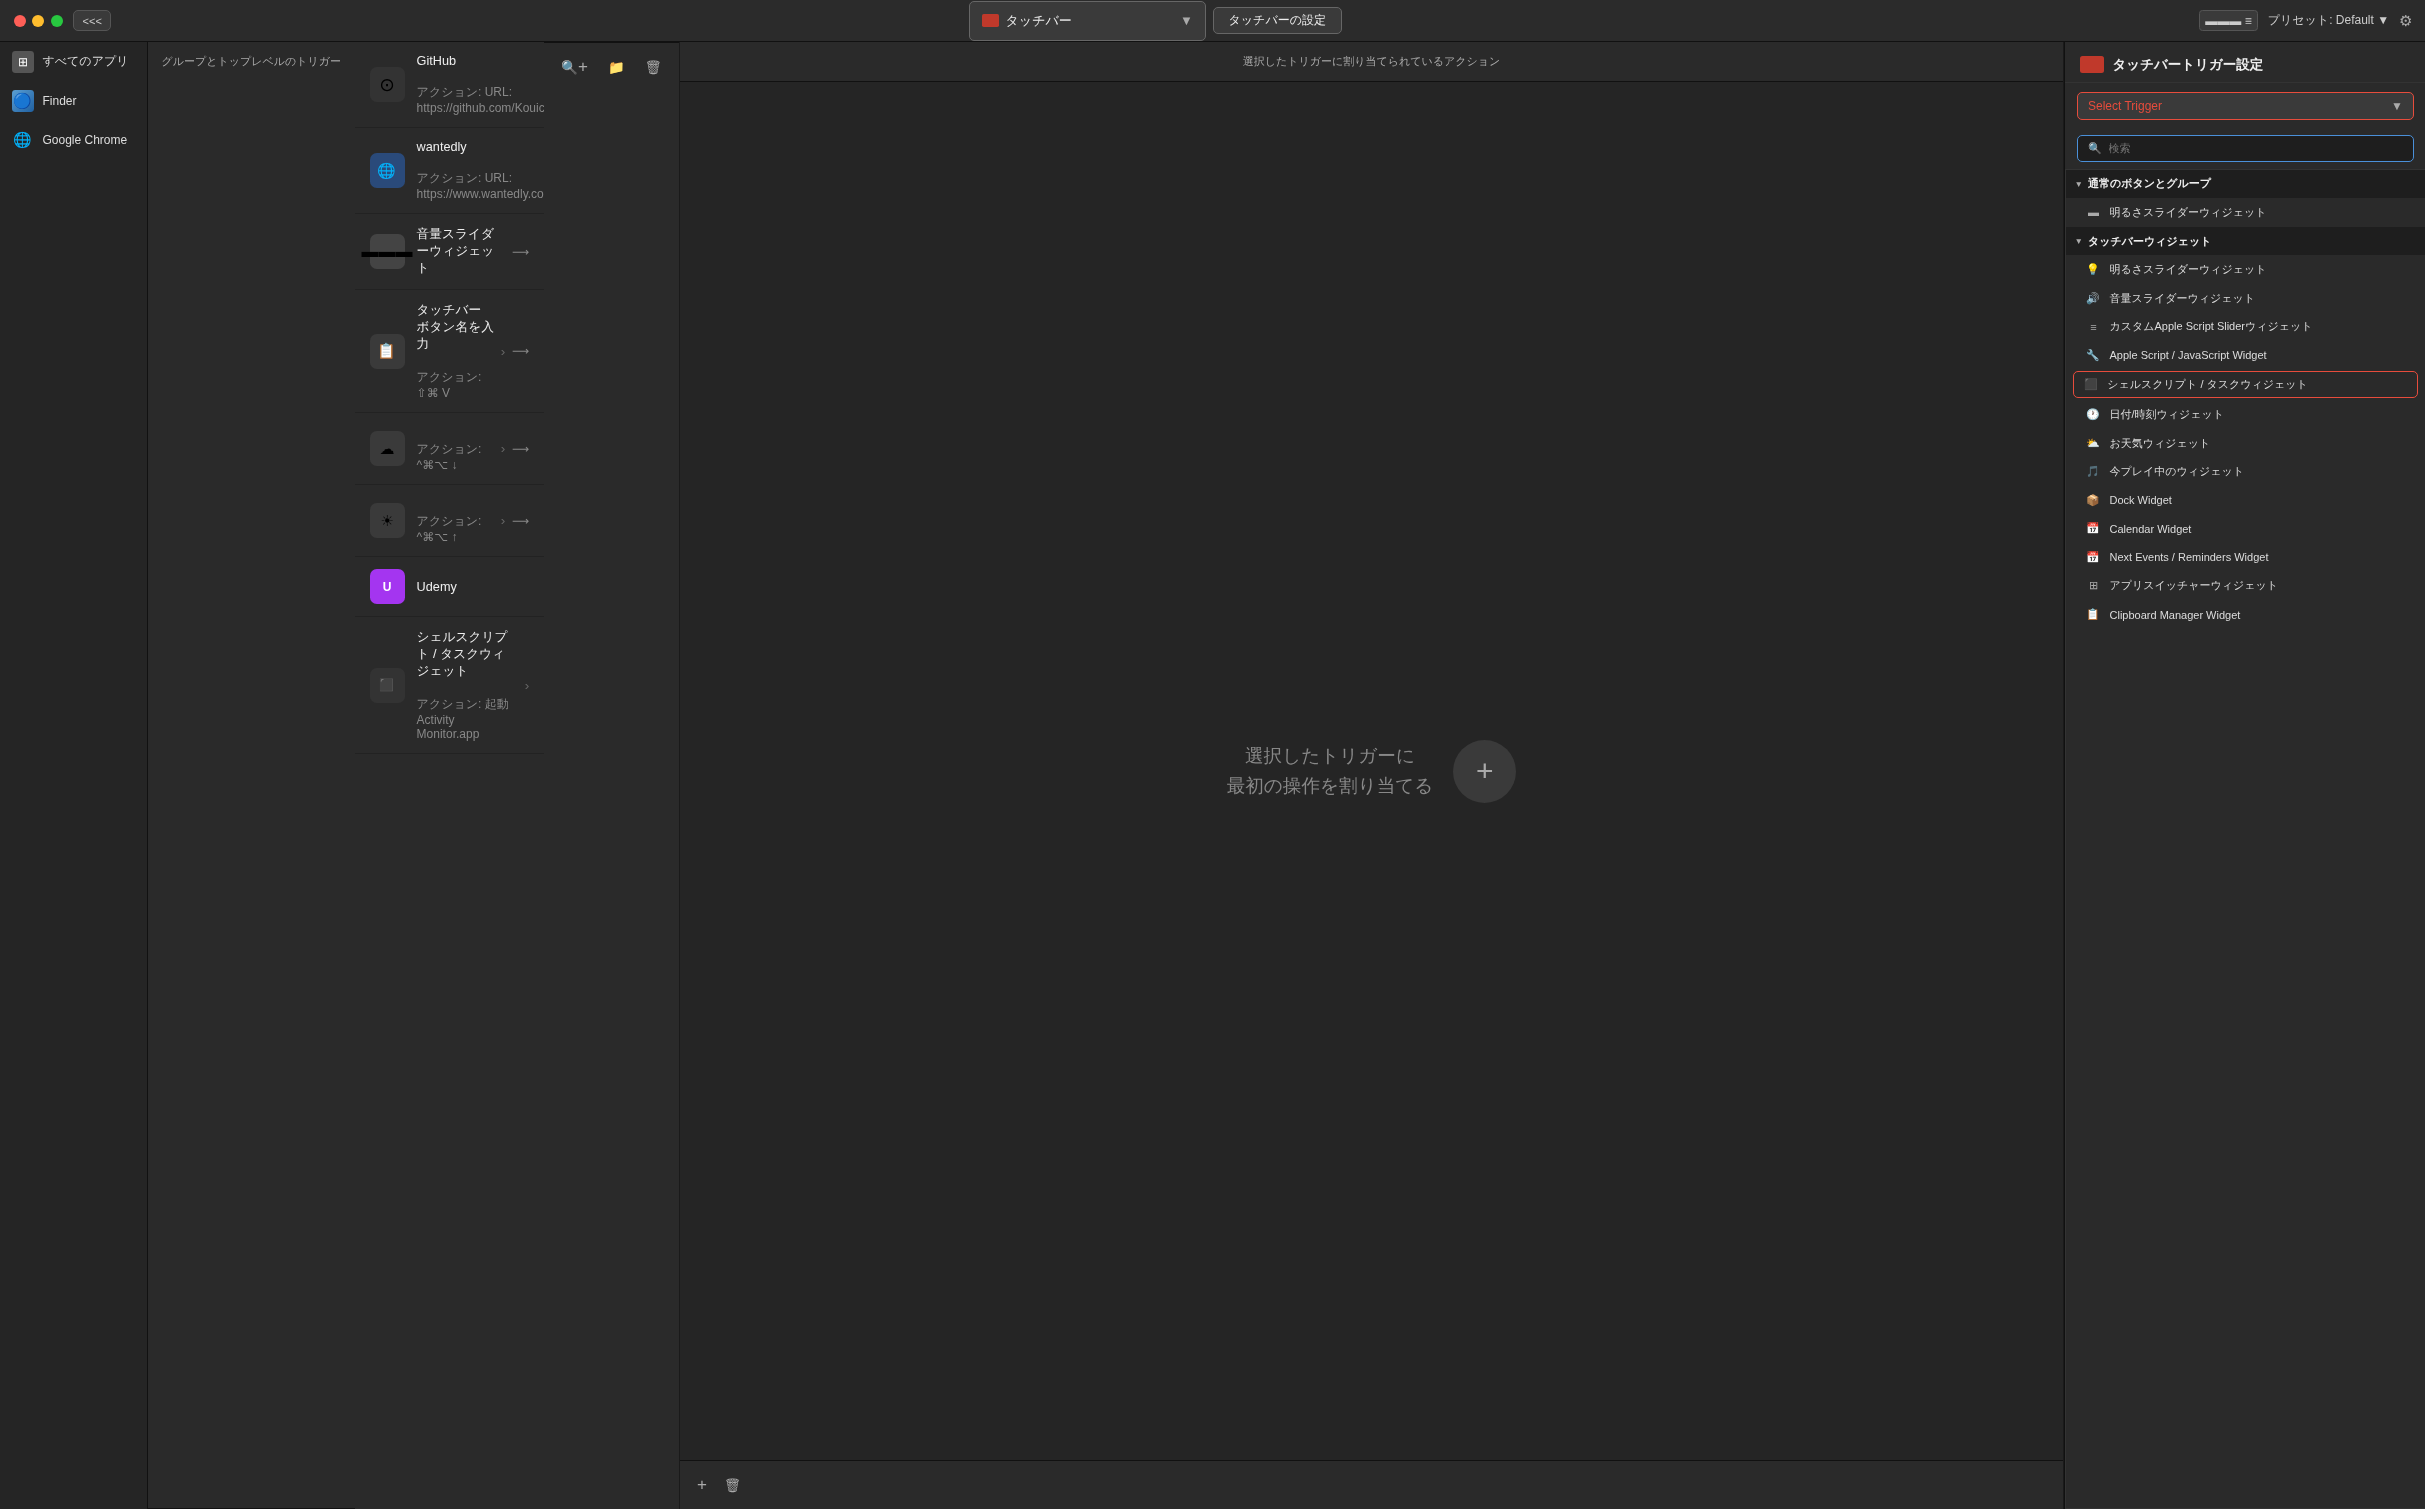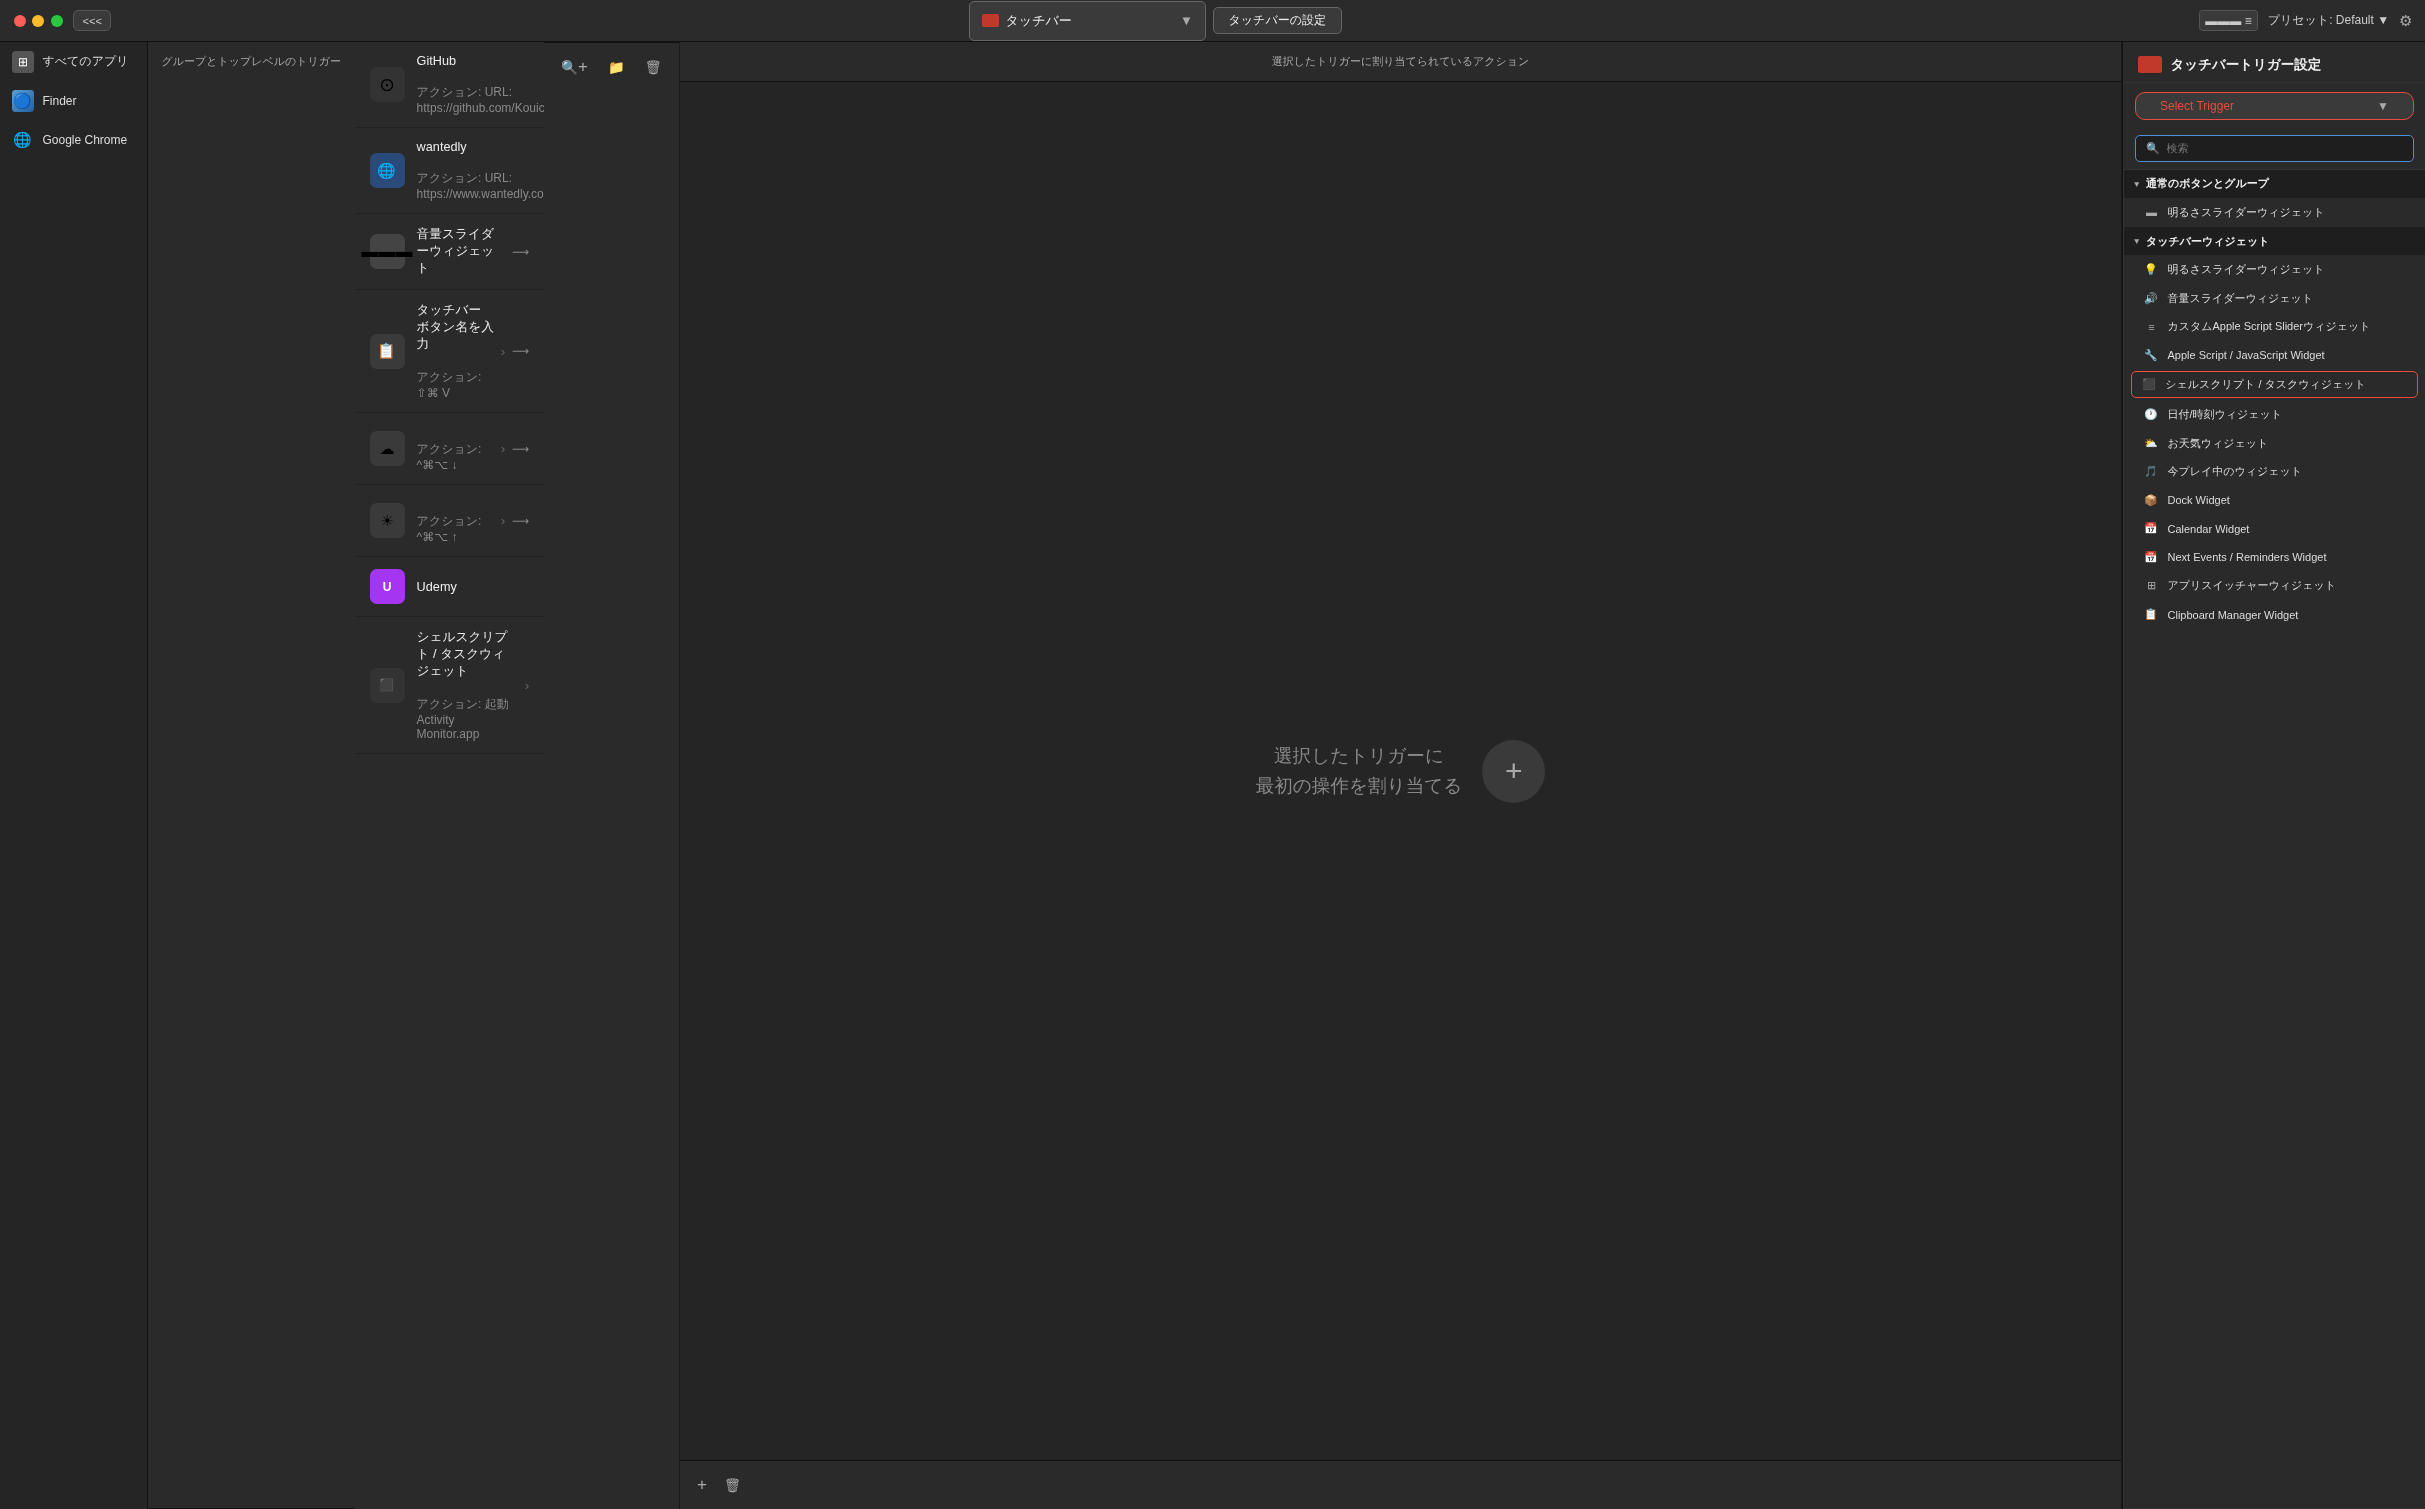--- a/index.html
+++ b/index.html
@@ -307,21 +307,21 @@
       background: #2a2a2a;
       border-top: 0.8px solid #111;
       display: flex;
       align-items: center;
       justify-content: space-between;
       padding: 0 17px;
     }
 
     
     .settings-panel {
-      width: 304px;
+      width: 362px;
       background: #2a2a2a;
       display: flex;
       flex-direction: column;
       flex-shrink: 0;
       border-left: 0.8px solid #111;
     }
     .settings-header {
       padding: 13.5px 15px 8.5px;
       display: flex;
       align-items: center;
@@ -341,22 +341,22 @@
 
     
     .dropdown-container {
       padding: 8.5px 12px;
       position: relative;
     }
     .dropdown-select {
       width: 100%;
       background: #3a3a3a;
       border: 1.7px solid #e74c3c;
-      border-radius: 10px;
-      padding: 6px 24px;
+      border-radius: 5px;
+      padding: 6px 10px;
       color: #eee;
       font-size: 12px;
       display: flex;
       justify-content: space-between;
       cursor: pointer;
     }
     .dropdown-select .select-text {
       color: #e74c3c;
       font-size: 12px;
     }

